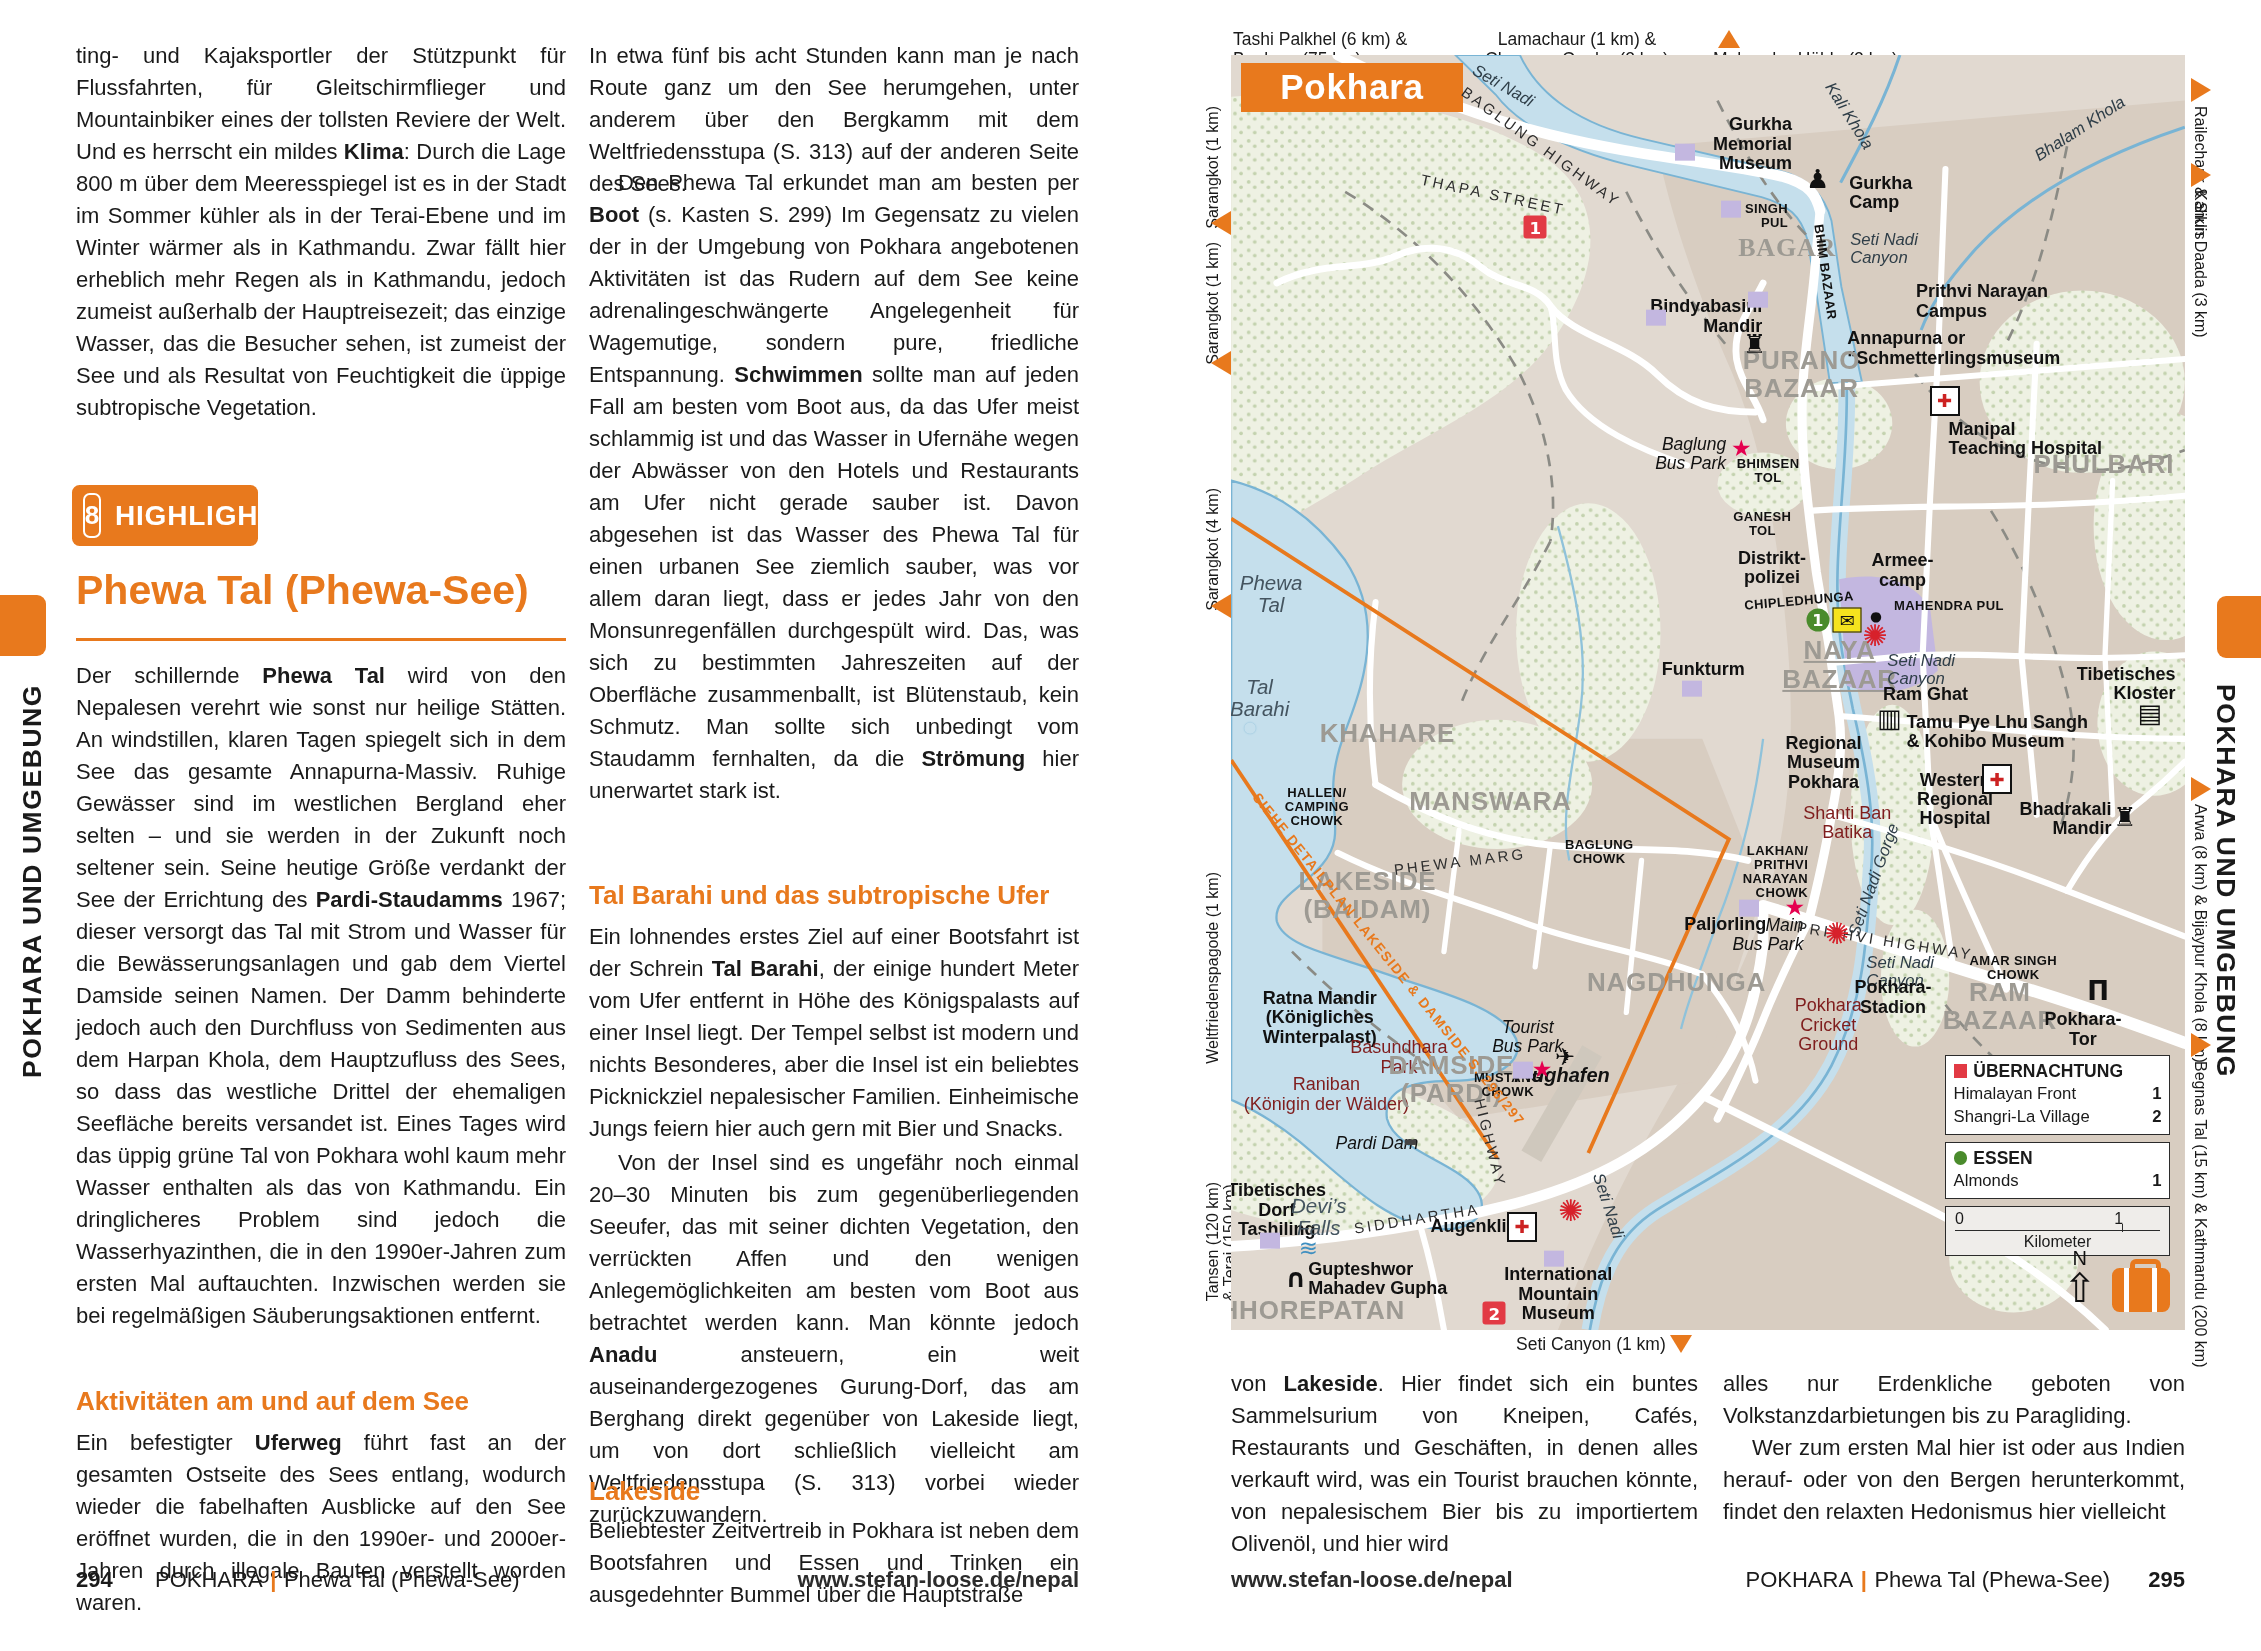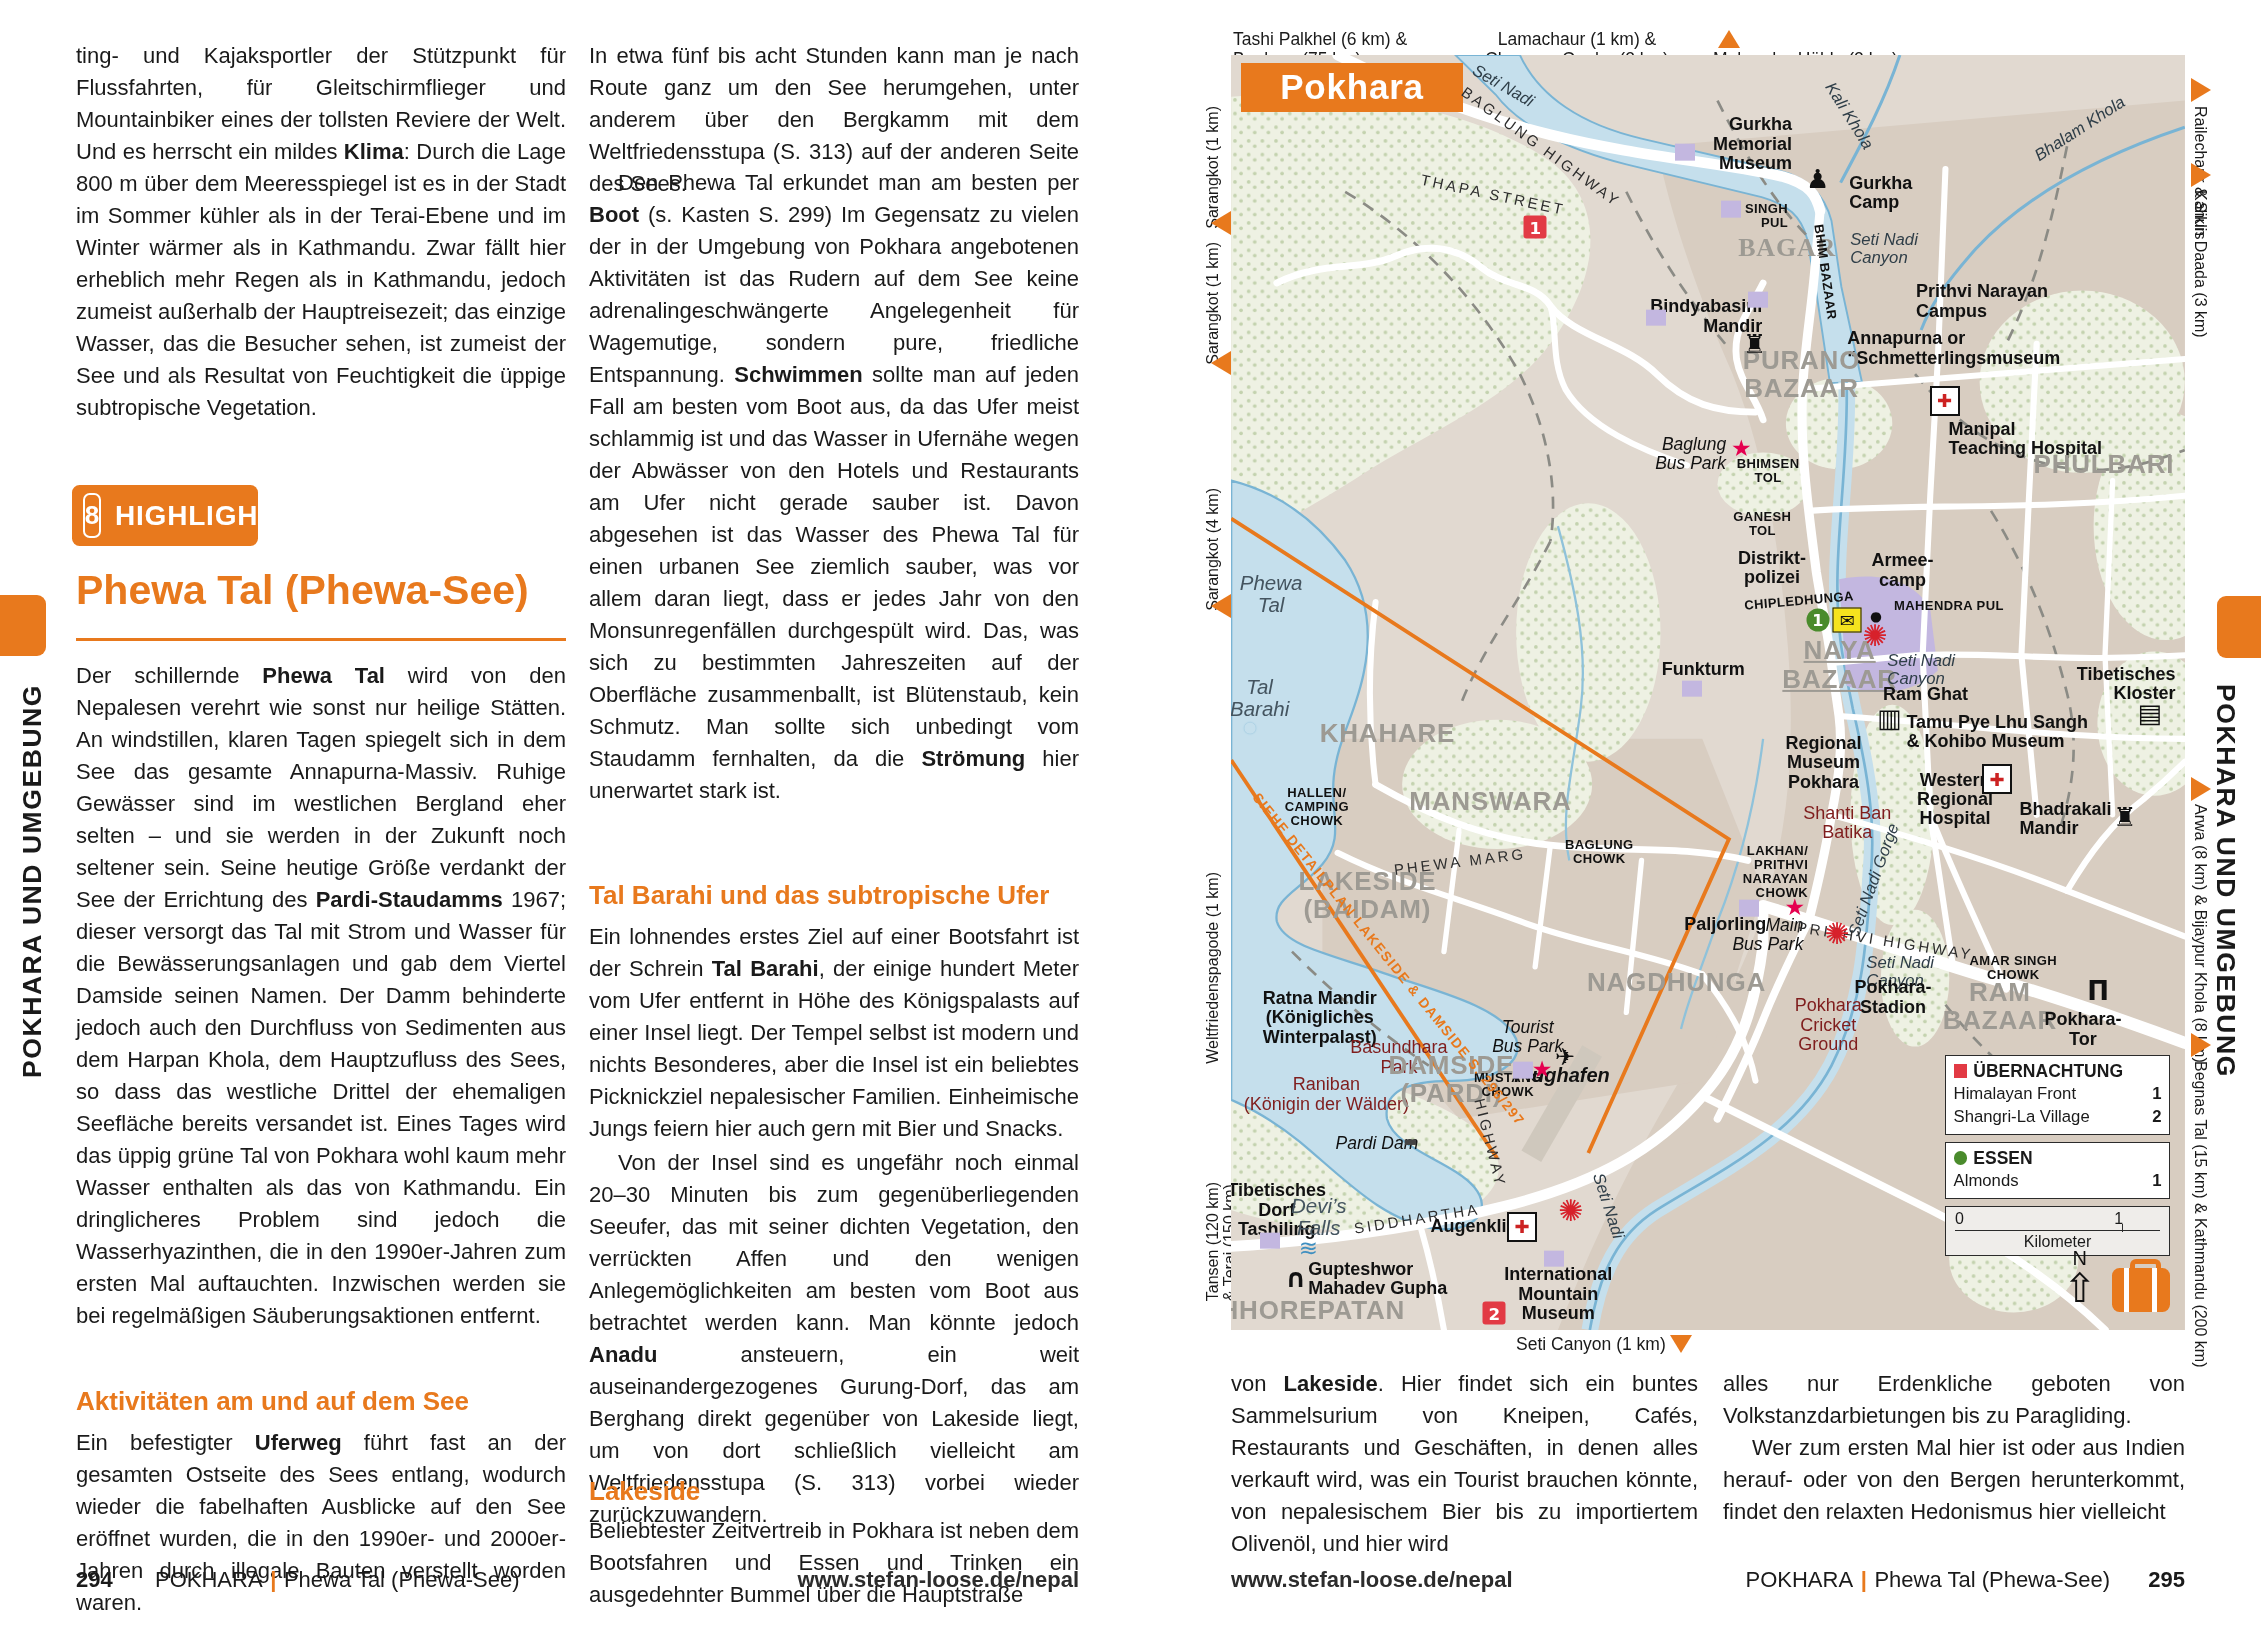--- a/index.html
+++ b/index.html
@@ -296,21 +296,21 @@
         <div class="ml district" style="left: 16.4%; top: 53.2%; transform: translate(-50%, -50%) rotate(0deg);">KHAHARE</div>
         <div class="ml caps" style="left: 9%; top: 59%; transform: translate(-50%, -50%) rotate(0deg);">HALLEN/
 CAMPING
 CHOWK</div>
         <div class="ml district" style="left: 27.2%; top: 58.5%; transform: translate(-50%, -50%) rotate(0deg);">MANSWARA</div>
         <div class="ml place" style="left: 75.9%; top: 58.4%; transform: translate(-50%, -50%) rotate(0deg);">Western
 Regional
 Hospital</div>
         <div class="ml placeR" style="left: 64.6%; top: 60.2%; transform: translate(-50%, -50%) rotate(0deg);">Shanti Ban
 Batika</div>
-        <div class="ml place" style="left: 92.3%; top: 59.9%; text-align: left; transform: translate(-100%, -50%) rotate(0deg);">Bhadrakali
+        <div class="ml place" style="left: 92.3%; top: 59.9%; text-align: right; transform: translate(-100%, -50%) rotate(0deg);">Bhadrakali
 Mandir</div>
         <div class="ml hwy" style="left: 24%; top: 63.3%; transform: translate(-50%, -50%) rotate(-7deg);">PHEWA MARG</div>
         <div class="ml caps" style="left: 38.6%; top: 62.5%; transform: translate(-50%, -50%) rotate(0deg);">BAGLUNG
 CHOWK</div>
         <div class="ml district" style="left: 14.3%; top: 65.9%; transform: translate(-50%, -50%) rotate(0deg);">LAKESIDE
 (BAIDAM)</div>
         <div class="ml water" style="left: 67.4%; top: 64.7%; transform: translate(-50%, -50%) rotate(-70deg);">Seti Nadi Gorge</div>
         <div class="ml caps" style="left: 60.5%; top: 64.1%; text-align: right; transform: translate(-100%, -50%) rotate(0deg);">LAKHAN/
 PRITHVI
 NARAYAN

